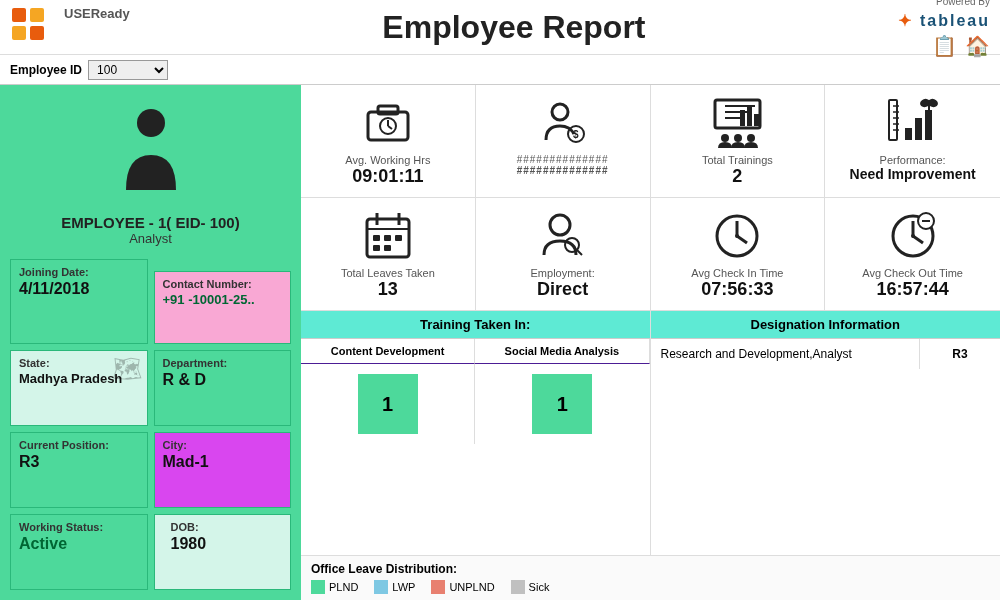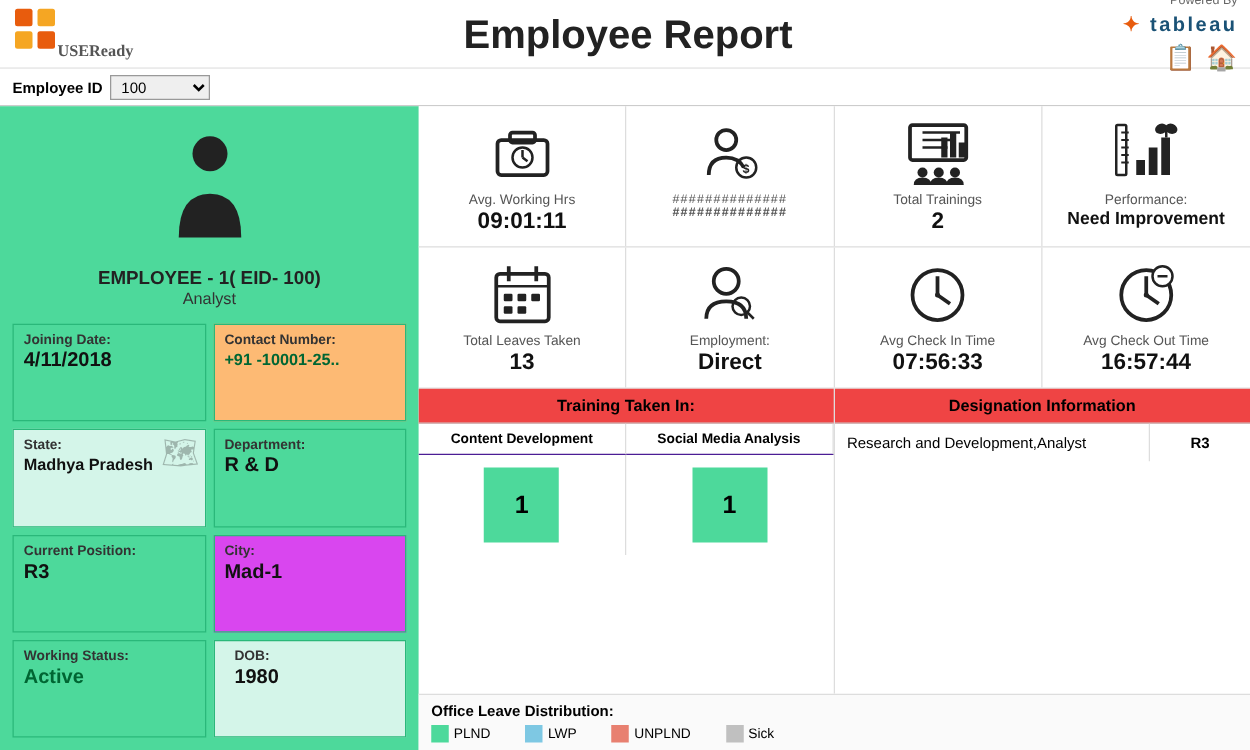--- a/index.html
+++ b/index.html
@@ -1,36 +1,36 @@
 <!DOCTYPE html>
 <html><head>
   <meta charset="utf-8">
   <style>
     * { box-sizing: border-box; margin: 0; padding: 0; }
     body { font-family: Arial, sans-serif; background: #f0f0f0; width: 1000px; height: 600px; overflow: hidden; }
 
     .header { display: flex; align-items: center; justify-content: space-between; padding: 5px 10px; background: white; border-bottom: 1px solid #ddd; height: 55px; }
-    .header-left { display: flex; align-items: flex-end; gap: 0; font-family: Liberation Serif, serif; }
+    .header-left { display: flex; align-items: flex-start; gap: 18px; }
     .logo-icon { font-size: 28px; color: #e85c0d; }
     .logo-text { font-size: 13px; color: #555; font-weight: bold; }
     .header-center { text-align: center; flex: 1; }
     .header-center h1 { font-size: 32px; font-weight: bold; color: #222; }
     .header-right { display: flex; flex-direction: column; align-items: flex-end; gap: 4px; }
     .powered-by { font-size: 10px; color: #666; }
     .header-icons { display: flex; gap: 8px; }
     .header-icon-btn { font-size: 20px; cursor: pointer; }
 
     .toolbar { display: flex; align-items: center; padding: 4px 10px; background: white; border-bottom: 1px solid #ccc; height: 30px; }
     .toolbar label { font-size: 12px; font-weight: bold; margin-right: 6px; }
     .toolbar select { font-size: 12px; padding: 1px 4px; border: 1px solid #999; min-width: 80px; }
 
     .main-content { display: flex; height: calc(600px - 85px); }
 
     
-    .left-panel { width: 335px; background: #4dd99b; padding: 10px; display: flex; flex-direction: column; gap: 8px; flex-shrink: 0; justify-content: flex-end; }
+    .left-panel { width: 301px; background: #4dd99b; padding: 10px; display: flex; flex-direction: column; gap: 8px; flex-shrink: 0; justify-content: flex-end; }
     .employee-profile { display: flex; flex-direction: column; align-items: center; padding: 10px 0 5px; }
     .person-icon { font-size: 70px; color: #222; line-height: 1; }
     .employee-name { font-size: 15px; font-weight: bold; color: #222; text-align: center; margin-top: 8px; }
     .employee-title { font-size: 13px; color: #333; }
 
     .info-grid { display: grid; grid-template-columns: 1fr 1fr; gap: 6px; flex: 1; }
     .info-cell { background: #4dd99b; border: 1px solid #2ab87a; padding: 6px 8px; }
     .info-label { font-size: 11px; font-weight: bold; color: #333; }
     .info-value { font-size: 16px; font-weight: bold; color: #111; margin-top: 2px; }
 
@@ -44,36 +44,36 @@
     .metric-label { font-size: 11px; color: #555; }
     .metric-value { font-size: 18px; font-weight: bold; color: #111; }
     .metric-value.small { font-size: 13px; }
 
     .metrics-row2 { display: grid; grid-template-columns: repeat(4, 1fr); border-bottom: 1px solid #ddd; }
 
     .bottom-section { display: grid; grid-template-columns: 1fr 1fr; flex: 1; }
     .training-section { border-right: 1px solid #ddd; }
     .designation-section { }
 
-    .section-header { background: #ef4444; padding: 6px 10px; font-size: 13px; font-weight: bold; text-align: center; border-bottom: 1px solid #ccc; }
+    .section-header { background: #5eead4; padding: 6px 10px; font-size: 13px; font-weight: bold; text-align: center; border-bottom: 1px solid #ccc; }
 
     .training-cols { display: grid; grid-template-columns: 1fr 1fr; }
     .training-col-header { text-align: center; font-size: 11px; font-weight: bold; padding: 6px 4px; border-bottom: 1px solid #4c1d95; border-right: 1px solid #ddd; }
     .training-col-header:last-child { border-right: none; }
     .training-col-value { display: flex; justify-content: center; align-items: center; padding: 10px; border-right: 1px solid #ddd; }
     .training-col-value:last-child { border-right: none; }
     .training-bar { width: 60px; height: 60px; background: #4dd99b; display: flex; align-items: center; justify-content: center; font-size: 20px; font-weight: bold; }
 
     .desig-cols { display: grid; grid-template-columns: 1fr 80px; }
     .desig-col-value { padding: 8px 10px; font-size: 12px; border-right: 1px solid #ddd; }
     .desig-col-value2 { padding: 8px 10px; font-size: 12px; font-weight: bold; text-align: center; }
 
     .leave-footer { border-top: 1px solid #ddd; padding: 6px 10px; font-size: 11px; background: #fafafa; }
     .leave-footer-title { font-weight: bold; margin-bottom: 4px; font-size: 12px; }
-    .leave-legend { display: flex; gap: 28px; align-items: flex-end; }
+    .leave-legend { display: flex; gap: 16px; align-items: flex-end; }
     .legend-item { display: flex; align-items: center; gap: 4px; font-size: 11px; }
     .legend-dot { width: 14px; height: 14px; display: inline-block; }
 
     .hash-value { font-size: 11px; color: #555; letter-spacing: 1px; }
   </style>
 </head>
 <body>
 
 <div class="header">
   <div class="header-left">
@@ -122,21 +122,21 @@
       </div>
       <div class="employee-name">EMPLOYEE - 1( EID- 100)</div>
       <div class="employee-title">Analyst</div>
     </div>
 
     <div class="info-grid">
       <div class="info-cell">
         <div class="info-label">Joining Date:</div>
         <div class="info-value">4/11/2018</div>
       </div>
-      <div class="info-cell" style="background:#fdba74;">
+      <div class="info-cell" style="background:#f9a8d4;margin-top:12px;">
         <div class="info-label">Contact Number:</div>
         <div class="info-value" style="font-size:13px; color:#006633;">+91 -10001-25..</div>
       </div>
       <div class="info-cell" style="background:#d4f5e9; position:relative;">
         <div class="info-label">State:</div>
         <div class="info-value" style="font-size:13px;">Madhya Pradesh</div>
         <span style="position:absolute;right:4px;top:4px;font-size:24px;opacity:0.25;">🗺</span>
       </div>
       <div class="info-cell">
         <div class="info-label">Department:</div>

